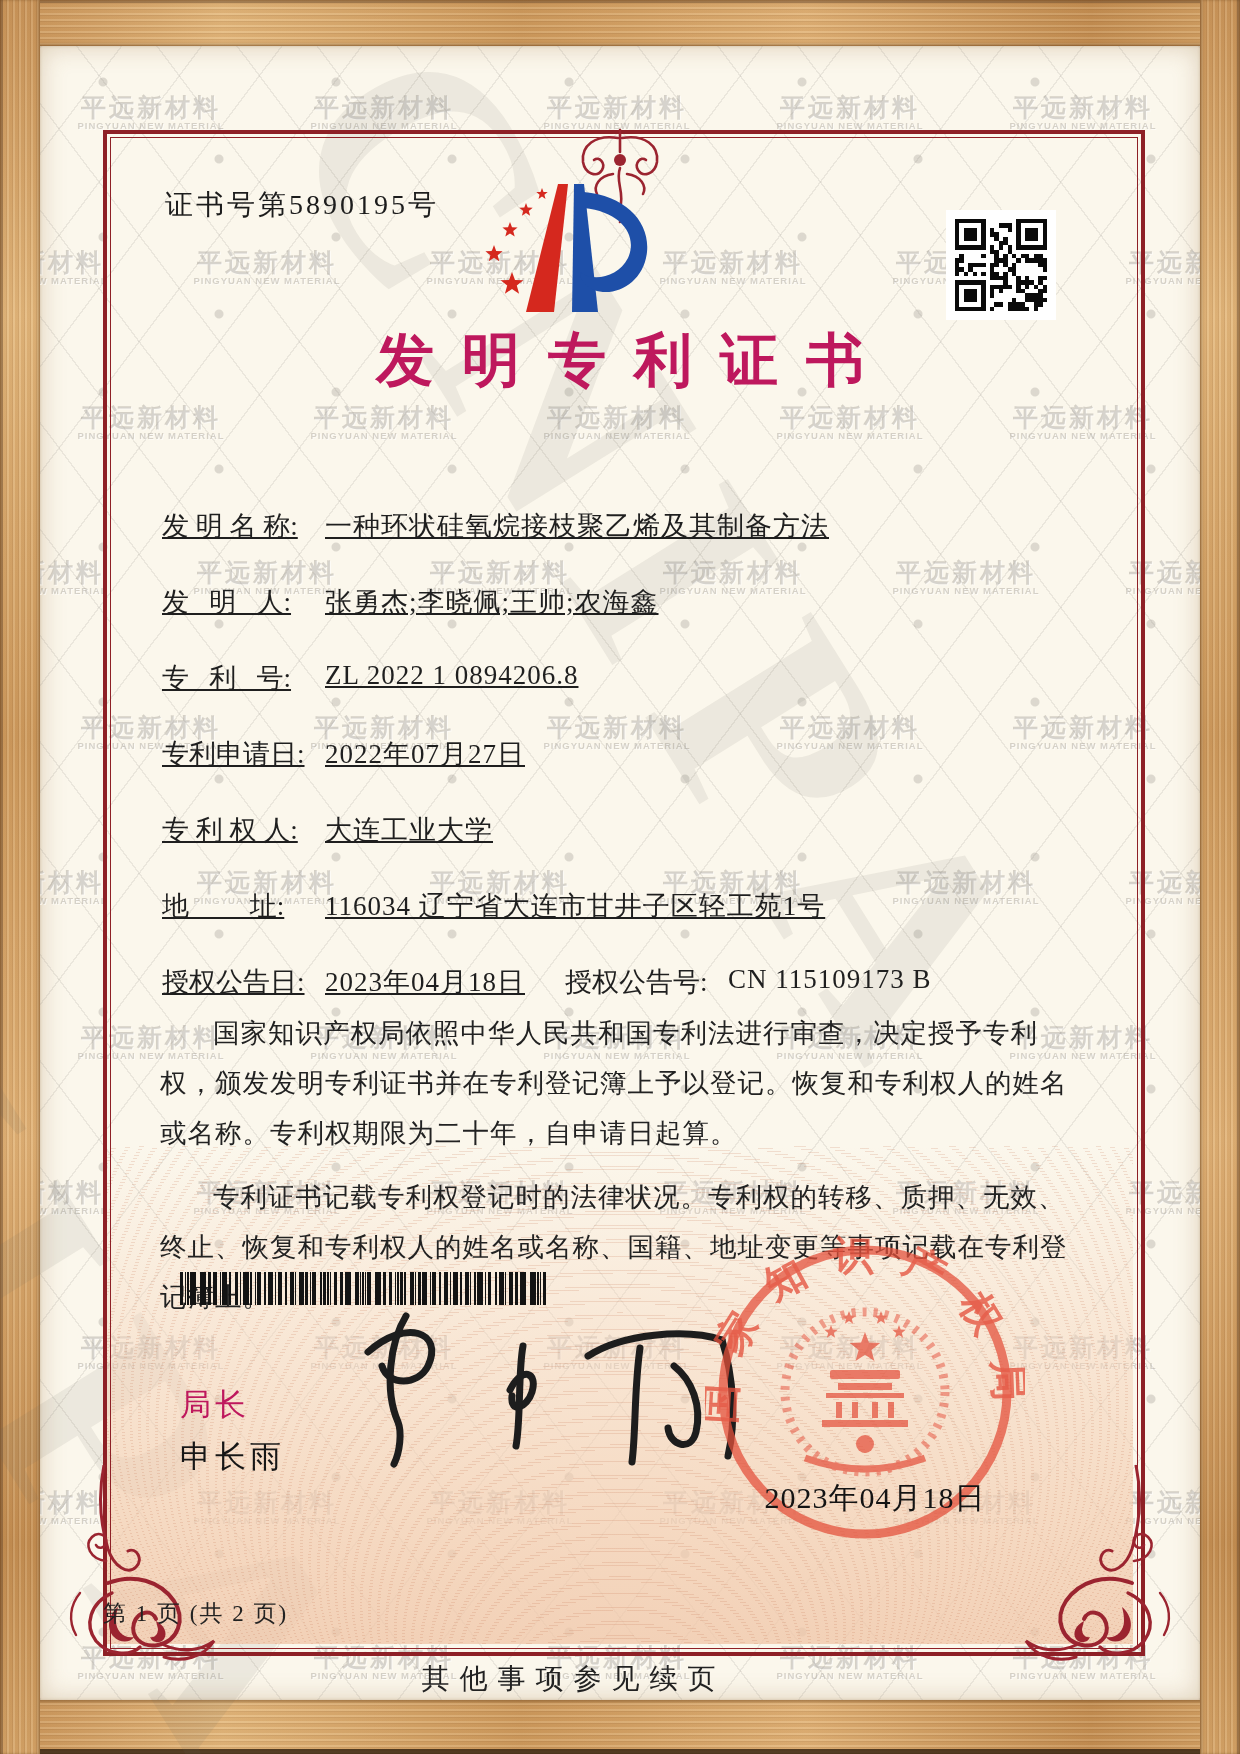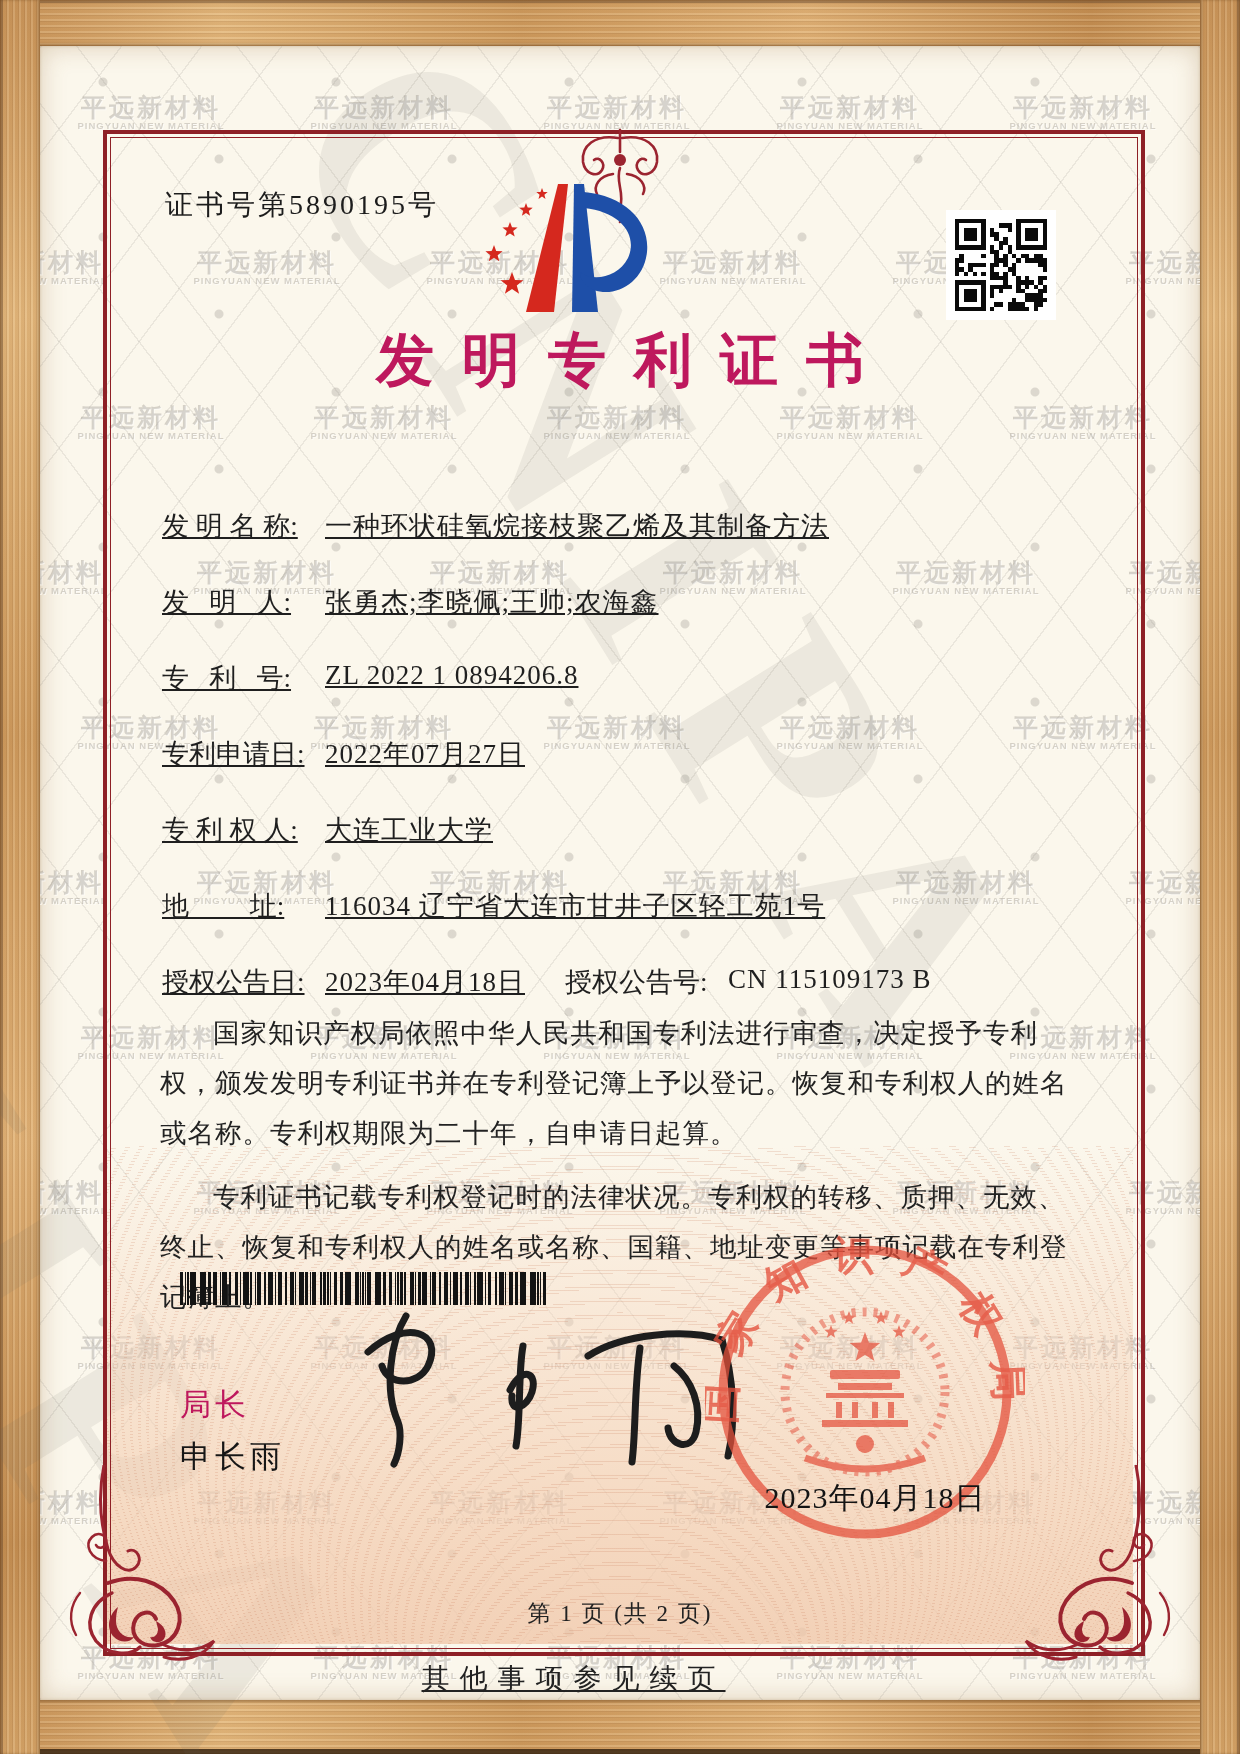--- a/index.html
+++ b/index.html
@@ -66,24 +66,24 @@
       repeating-linear-gradient(90deg,#131313 0 3px, rgba(0,0,0,0) 3px 11px),
       repeating-linear-gradient(90deg,#131313 0 1px, rgba(0,0,0,0) 1px 5px);}
   .signer-title{position:absolute;left:140px;top:1338px;z-index:3;font-size:31px;color:#be185d;
       font-family:"Liberation Sans","DejaVu Sans",sans-serif;letter-spacing:4px;}
   .signer-name{position:absolute;left:140px;top:1390px;z-index:3;font-size:31px;color:#161616;
       font-family:"Liberation Sans","DejaVu Sans",sans-serif;letter-spacing:4px;}
   .signature{position:absolute;left:300px;top:1248px;width:430px;height:210px;z-index:3;}
   .seal{position:absolute;left:665px;top:1186px;width:320px;height:320px;z-index:3;opacity:.9;}
   .seal-date{position:absolute;left:700px;top:1432px;width:270px;z-index:4;text-align:center;
       font-size:30px;color:#141414;letter-spacing:1px;}
-  .page-no{position:absolute;left:63px;top:1552px;width:1034px;z-index:3;text-align:center;
+  .page-no{position:absolute;left:63px;top:1552px;width:1034px;z-index:3;text-align:left;
       font-size:23px;color:#222;letter-spacing:2px;}
   .footer-note{position:absolute;left:0;top:1614px;width:1067px;z-index:3;text-align:center;
-      font-size:28px;color:#222;letter-spacing:10px;text-decoration:underline;}
+      font-size:28px;color:#222;letter-spacing:10px;}
 </style>
 </head>
 <body>
 
 <div class="page">
   <div class="wood h wood-top"></div>
   <div class="wood h wood-bottom"></div>
   <div class="wood v wood-left"></div>
   <div class="wood v wood-right"></div>
 

